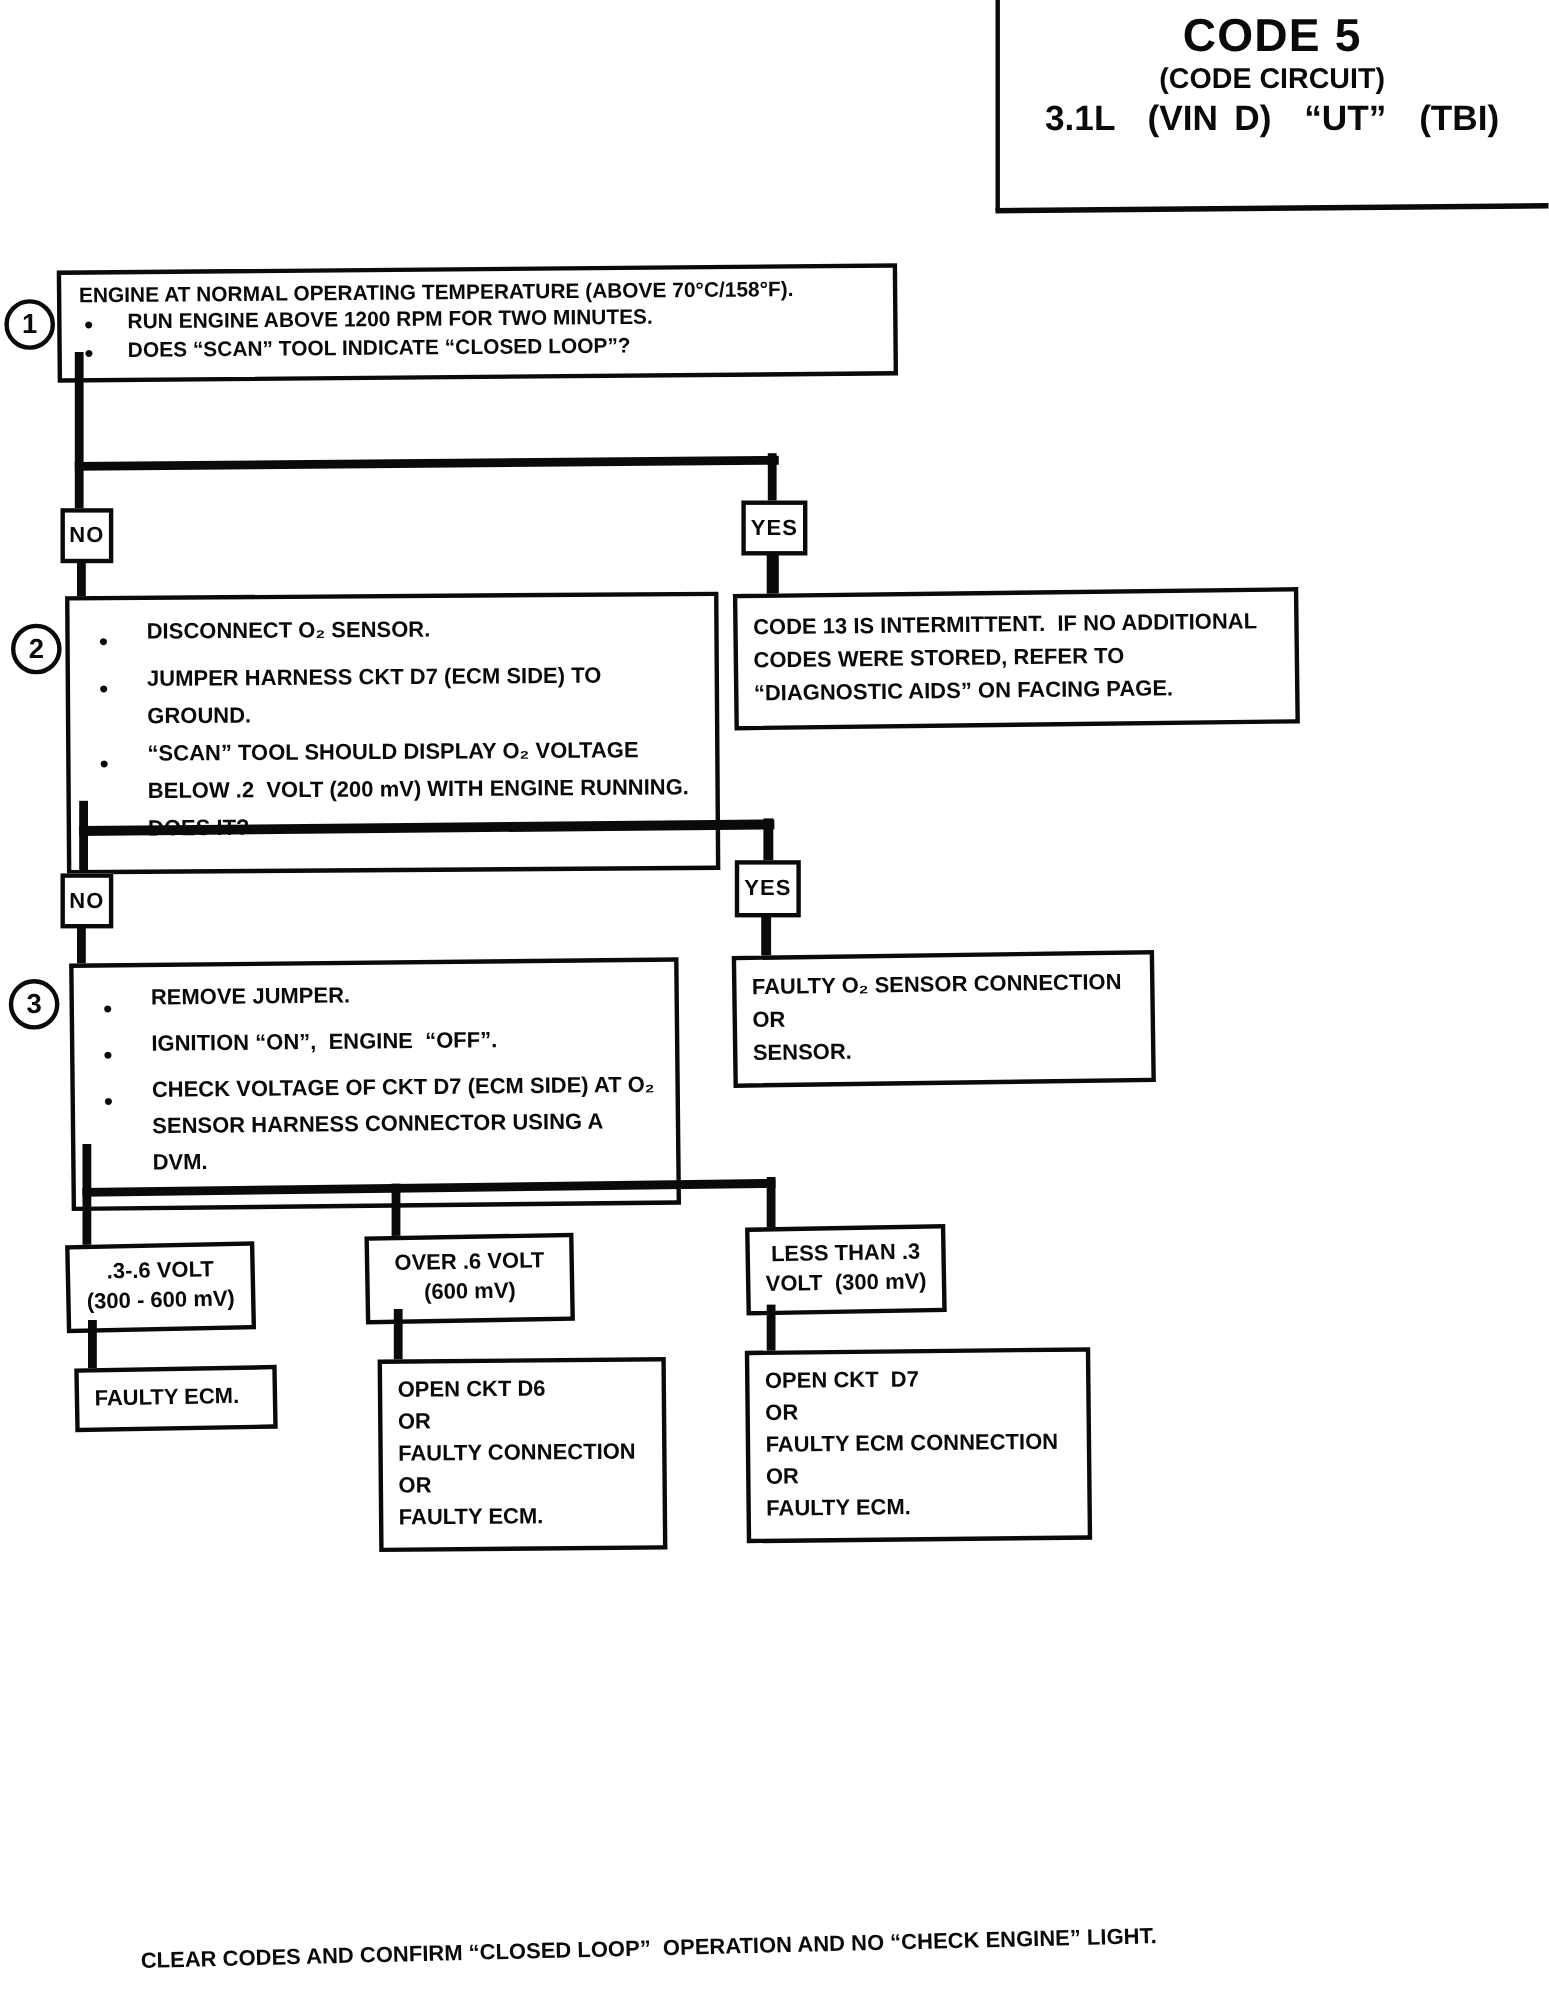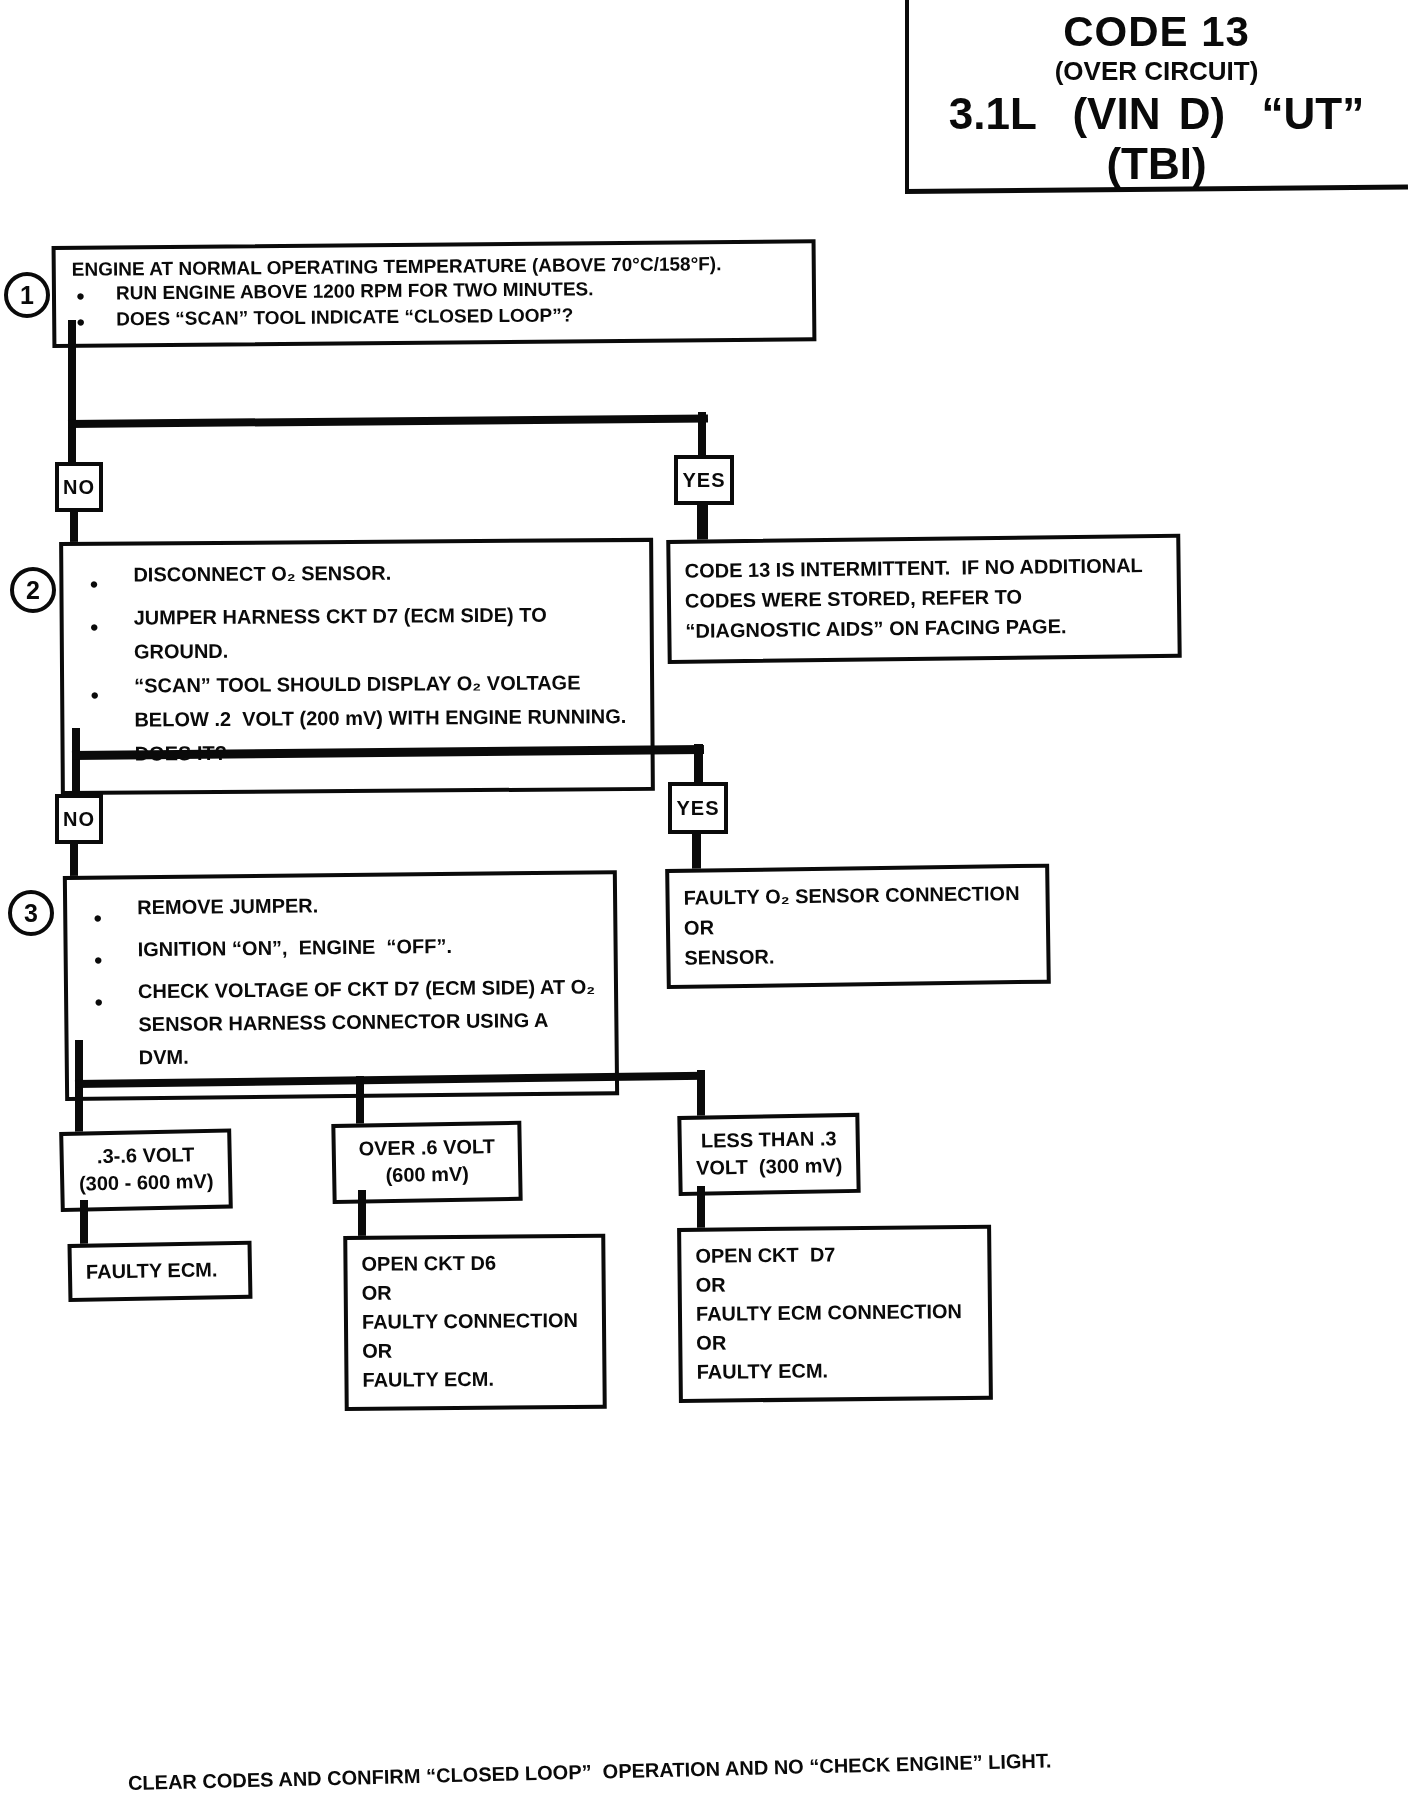--- a/index.html
+++ b/index.html
@@ -38,33 +38,33 @@
   }
   .txt{white-space:pre-wrap;}
   .step-content{padding:8px 14px 10px 20px;font-size:20px;}
   .bi{display:flex;align-items:flex-start;}
   .bu{width:44px;flex:0 0 44px;font-size:15px;padding-top:2px;}
   .bt{flex:1;}
   .hdr{ text-align:center; }
   .hdr .l1{font-size:42px;letter-spacing:1px;}
   .hdr .l2{font-size:31px;margin-top:12px;}
   .hdr .l3{font-size:26px;margin-top:0px;}
-  .hdr .l4{font-size:44px;margin-top:2px;word-spacing:6px;}
+  .hdr .l4{font-size:32px;margin-top:2px;word-spacing:6px;}
   .center{text-align:center;}
 </style>
 </head>
 <body>
 
 <div id="page">
 
   <div class="vline" style="left:905px;top:0;width:4px;height:192px;"></div>
   <div class="hline" style="left:905px;top:189px;width:503px;height:5px;transform:rotate(-0.5deg);transform-origin:left center;"></div>
   <div class="abs hdr" style="left:909px;top:8px;width:495px;">
-    <div class="l1 txt">CODE 13</div>
-    <div class="l3 txt">(OVER CIRCUIT)</div>
+    <div class="l1 txt">CODE 5</div>
+    <div class="l3 txt">(CODE CIRCUIT)</div>
     <div class="l4 txt">3.1L  (VIN D)  “UT”  (TBI)</div>
   </div>
 
   <div class="circle" style="left:4px;top:272px;">
     <span>1</span>
   </div>
   <div class="box" style="left:52px;top:246px;width:764px;transform:rotate(-0.5deg);transform-origin:left center;">
     <div class="step-content" style="padding-left:16px;line-height:24px;font-size:19px;">
       <div class="txt">ENGINE AT NORMAL OPERATING TEMPERATURE (ABOVE 70°C/158°F).</div>
       <div class="bi">

